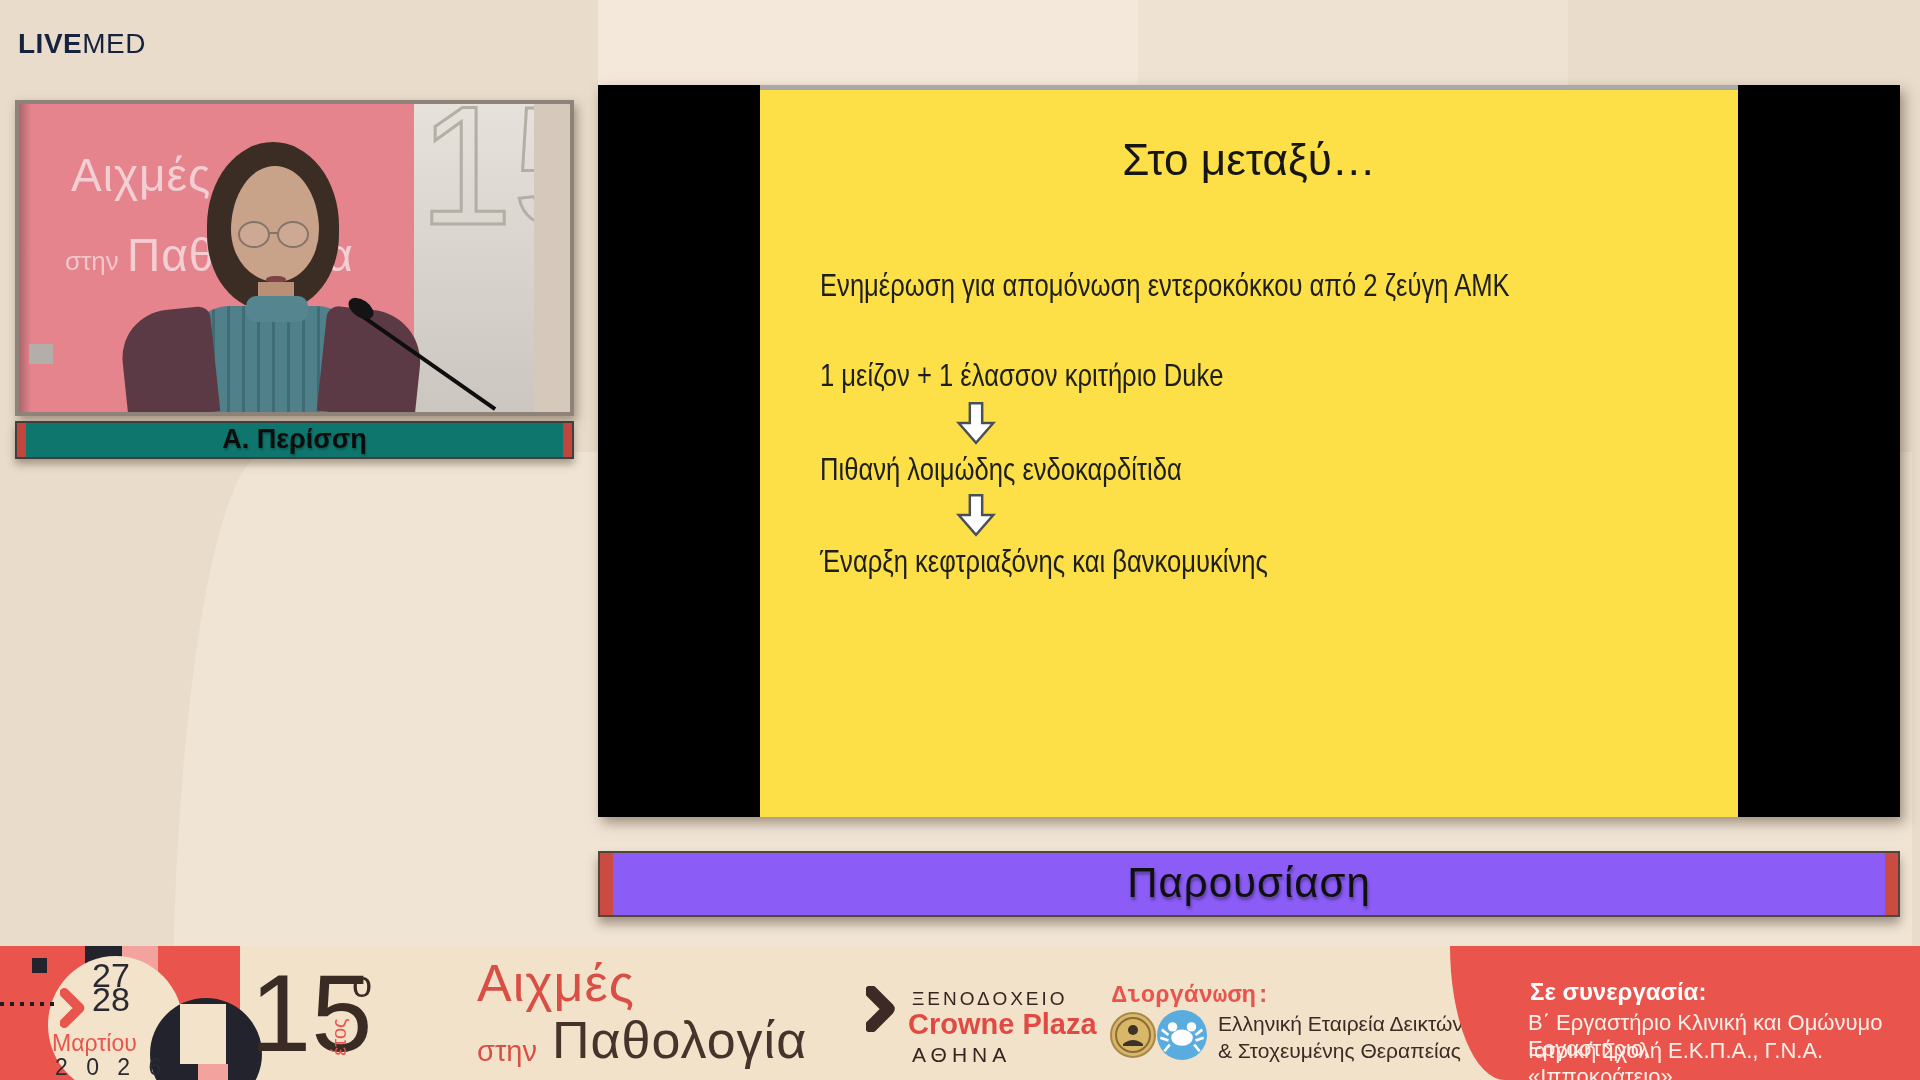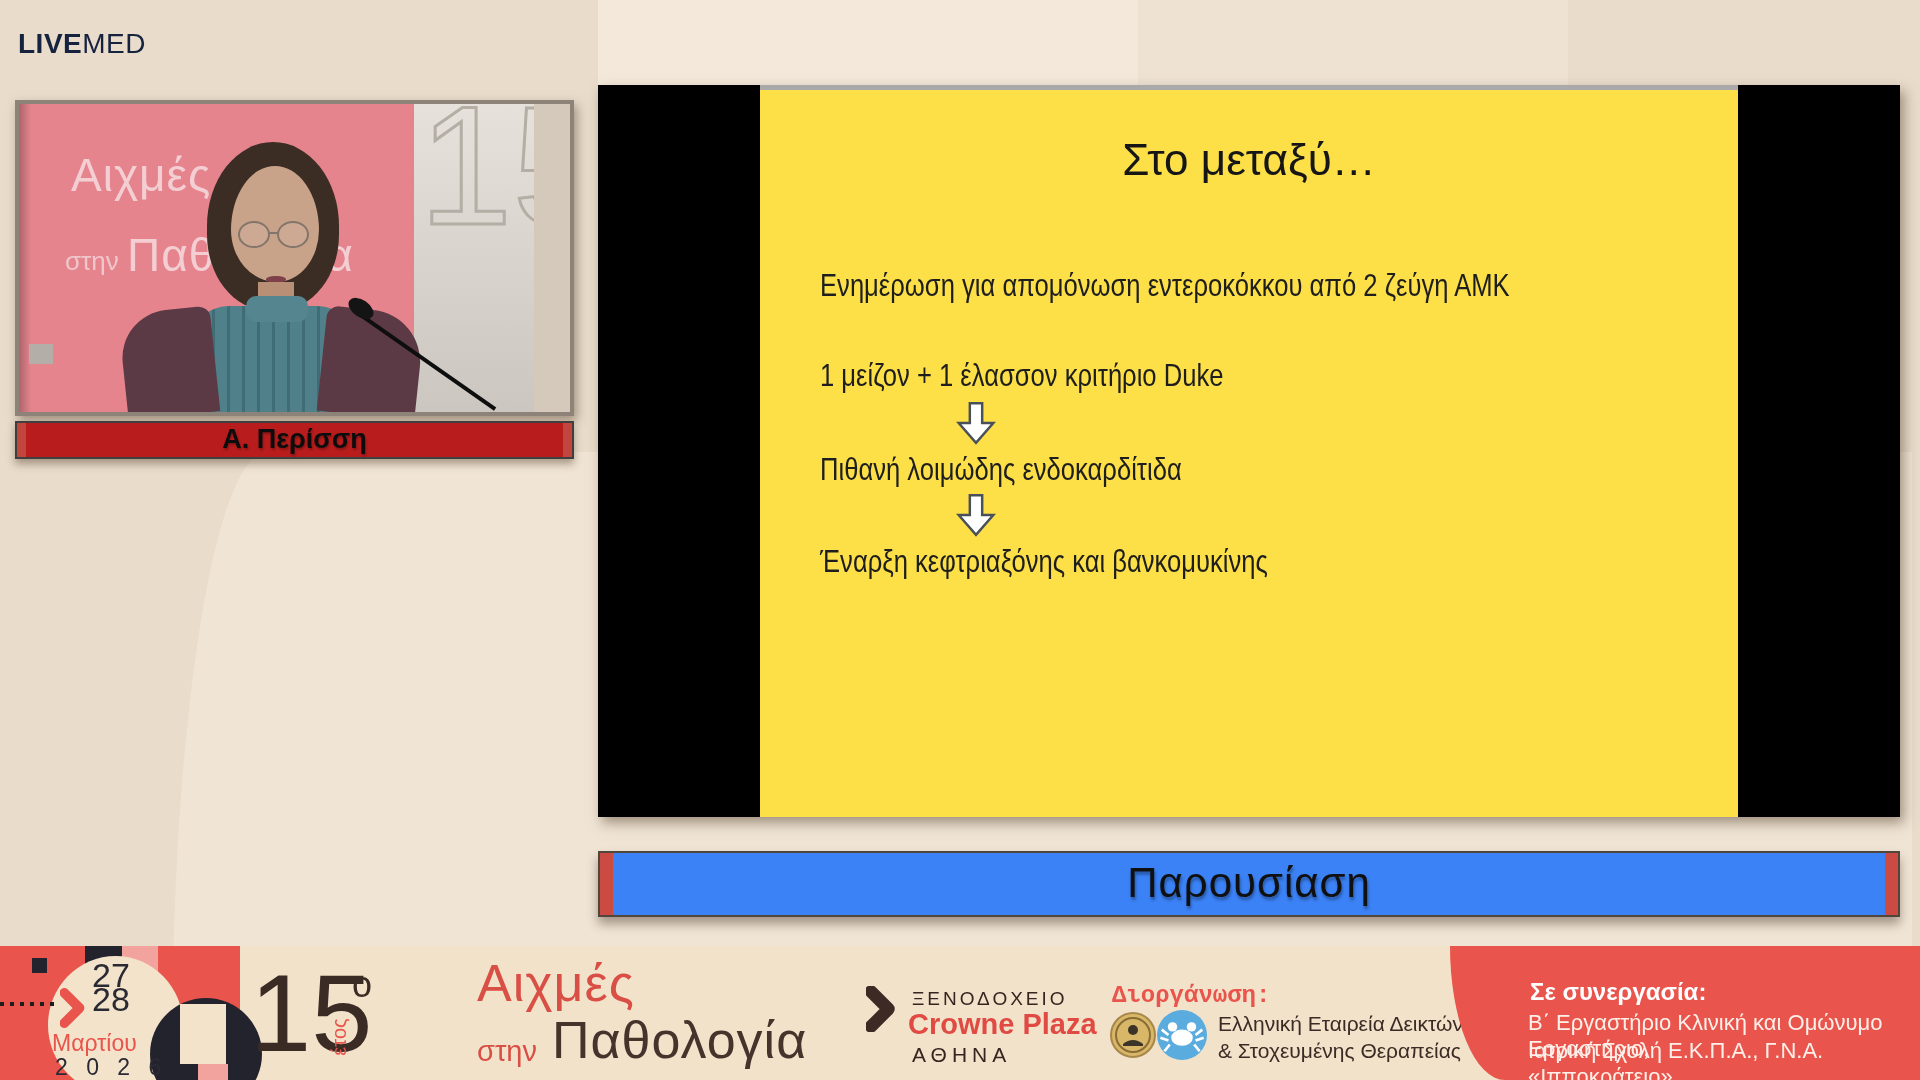--- a/index.html
+++ b/index.html
@@ -58,21 +58,21 @@
     border-radius:45px 45px 0 0;
   }
   .cardL { left:104px; top:206px; width:92px; height:106px; background:#5c3a45; border-radius:48px 12px 0 0; transform:rotate(-6deg); }
   .cardR { left:303px; top:206px; width:98px; height:106px; background:#5c3a45; border-radius:12px 52px 0 0; transform:rotate(6deg); }
   .mic-arm { left:338px; top:206px; width:170px; height:4px; background:#0e0e0e; transform:rotate(35deg); transform-origin:left top; }
   .mic-head { left:328px; top:196px; width:28px; height:17px; background:#141414; border-radius:50%; transform:rotate(35deg); }
 
   
   .name-plate {
     left:15px; top:421px; width:559px; height:38px;
-    background:#b91c1c; border:2px solid #3f3f3f;
+    background:#0f766e; border:2px solid #3f3f3f;
     box-shadow:0 5px 8px rgba(80,60,40,0.45);
   }
   .name-plate .strip { top:0; width:9px; height:34px; background:#c2453e; }
   .name-plate .sl { left:0; } .name-plate .sr { right:0; }
   .name-text {
     width:100%; text-align:center; line-height:33px;
     font-size:27px; font-weight:bold; color:#0c0c0c;
     text-shadow:1px 2px 2px rgba(0,0,0,0.25);
   }
 
@@ -85,21 +85,21 @@
   .slide-topline { left:0; top:0; width:978px; height:5px; background:#a9a9a9; }
   .slide-title { left:0; top:50px; width:978px; text-align:center; font-size:44px; color:#161616; }
   .slide-line { left:60px; font-size:32px; color:#1e1e1e; white-space:nowrap; transform:scaleX(0.8); transform-origin:left center; }
   .sl1 { top:182px; } .sl2 { top:272px; } .sl3 { top:366px; } .sl4 { top:458px; }
   .slide-arrow { left:195px; width:42px; height:48px; color:#4a5059; }
   .sa1 { top:314px; } .sa2 { top:406px; }
 
   
   .pres-bar {
     left:598px; top:851px; width:1302px; height:66px;
-    background:#3b82f6; border:2px solid #50463c;
+    background:#8b5cf6; border:2px solid #50463c;
     box-shadow:0 7px 10px rgba(70,50,40,0.45);
   }
   .pres-bar .strip { top:0; width:13px; height:62px; background:#cb4a42; }
   .pres-bar .sl { left:0; } .pres-bar .sr { right:0; }
   .pres-text {
     width:100%; text-align:center; line-height:60px;
     font-size:42px; color:#101010; letter-spacing:1px;
     text-shadow:1px 3px 3px rgba(0,0,0,0.35);
   }
 

